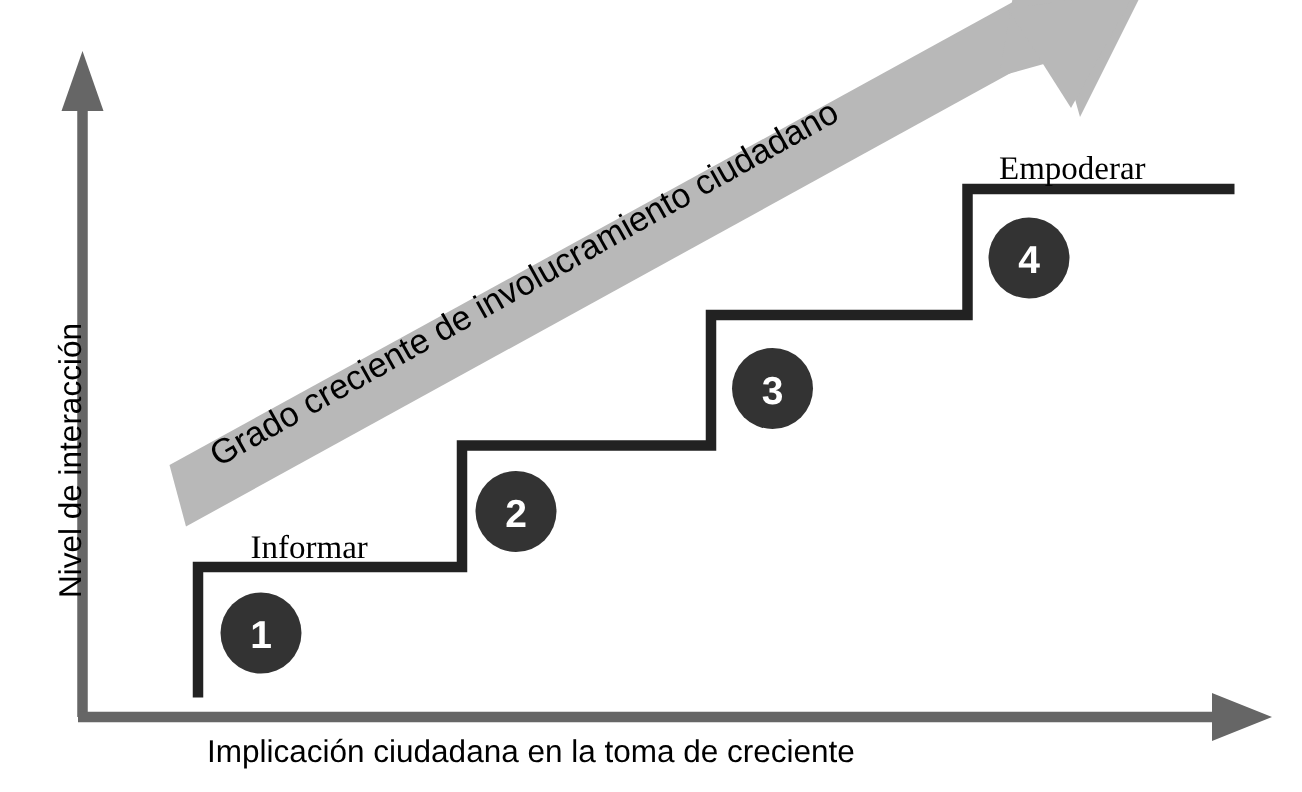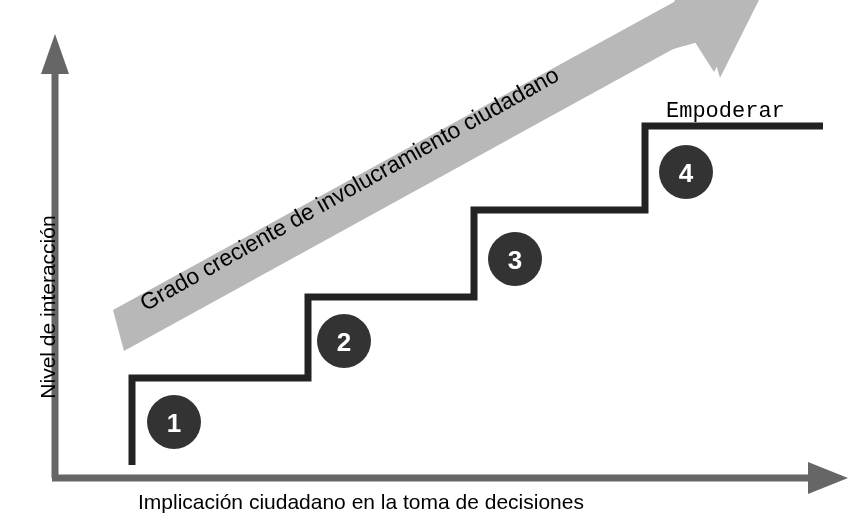--- a/index.html
+++ b/index.html
@@ -42,21 +42,21 @@
     top: 295px;
     width: 220px;
     text-align: center;
     transform: rotate(-90deg);
     transform-origin: 50% 50%;
   }
   .step-label {
     position: absolute;
     color: #000000;
     font-size: 22px;
-    font-family: Liberation Mono, monospace;
+    font-family: Liberation Serif, serif;
     white-space: nowrap;
   }
   .badge-num {
     fill: #ffffff;
     font-size: 26px;
     font-weight: bold;
     font-family: "Liberation Sans", sans-serif;
     text-anchor: middle;
     dominant-baseline: central;
   }
@@ -109,18 +109,19 @@
     <g>
       <circle cx="515" cy="259" r="27" fill="#333333"></circle>
       <text class="badge-num" x="515" y="260">3</text>
     </g>
     <g>
       <circle cx="686" cy="172" r="27" fill="#333333"></circle>
       <text class="badge-num" x="686" y="173">4</text>
     </g>
   </svg>
 
+  <div class="step-label" style="left:167px; top:352px;">Informar</div>
   <div class="step-label" style="left:666px; top:99px;">Empoderar</div>
 
-  <div class="axis-label" id="xaxis-label">Implicación ciudadano en la toma de decisiones</div>
+  <div class="axis-label" id="xaxis-label">Implicación ciudadana en la toma de creciente</div>
   <div class="axis-label" id="yaxis-label">Nivel de interacción</div>
 
 </div>
 
 </body></html>

